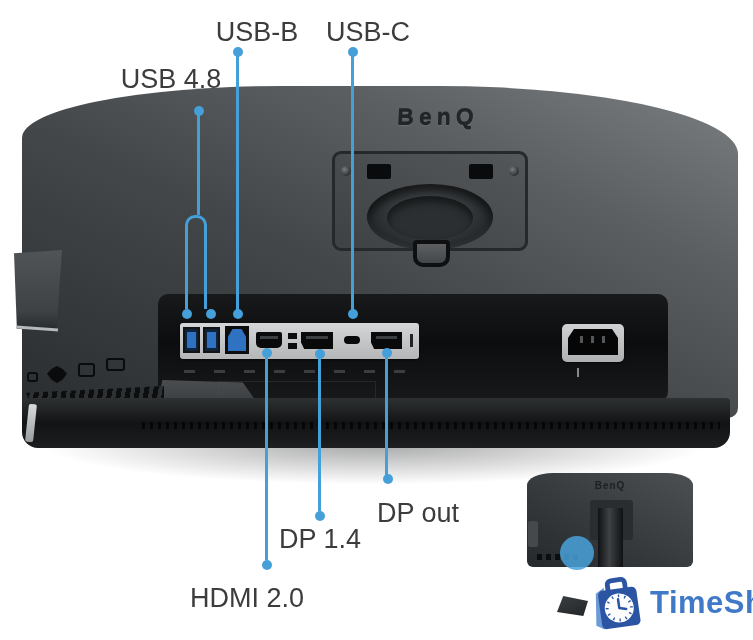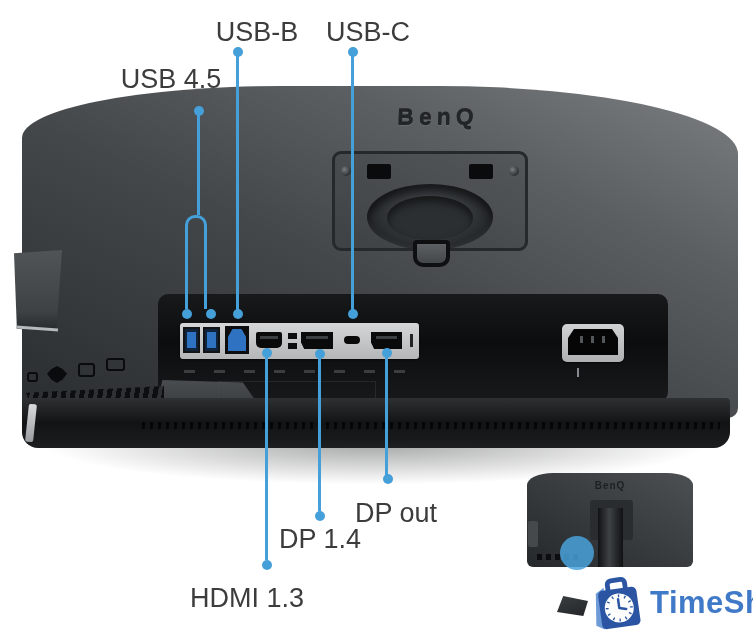--- a/index.html
+++ b/index.html
@@ -196,21 +196,21 @@
 
   <div class="hinge-highlight"></div>
   <div class="vent-slats"></div>
   <div class="bottom-band">
     <div class="perf"></div>
   </div>
   <div class="stand-leg"></div>
   <div class="floor-shadow"></div>
 
   <div class="co">
-    <div class="co-label" style="left:171px;top:64px">USB 4.5</div>
+    <div class="co-label" style="left:171px;top:64px">USB 4.8</div>
     <div class="co-dot" style="left:194px;top:106px"></div>
     <div class="co-line" style="left:197px;top:111px;height:104px"></div>
     <div class="co-fork"></div>
     <div class="co-dot" style="left:182px;top:309px"></div>
     <div class="co-dot" style="left:206px;top:309px"></div>
   </div>
 
   <div class="co">
     <div class="co-label" style="left:257px;top:17px">USB-B</div>
     <div class="co-dot" style="left:233px;top:47px"></div>
@@ -222,35 +222,35 @@
     <div class="co-label" style="left:368px;top:17px">USB-C</div>
     <div class="co-dot" style="left:348px;top:47px"></div>
     <div class="co-line" style="left:351px;top:52px;height:260px"></div>
     <div class="co-dot" style="left:348px;top:309px"></div>
   </div>
 
   <div class="co">
     <div class="co-dot" style="left:262px;top:348px"></div>
     <div class="co-line" style="left:265px;top:355px;height:205px"></div>
     <div class="co-dot" style="left:262px;top:560px"></div>
-    <div class="co-label" style="left:247px;top:583px">HDMI 1.3</div>
+    <div class="co-label" style="left:247px;top:583px">HDMI 2.0</div>
   </div>
 
   <div class="co">
     <div class="co-dot" style="left:315px;top:349px"></div>
     <div class="co-line" style="left:318px;top:356px;height:155px"></div>
     <div class="co-dot" style="left:315px;top:511px"></div>
     <div class="co-label" style="left:320px;top:524px">DP 1.4</div>
   </div>
 
   <div class="co">
     <div class="co-dot" style="left:382px;top:348px"></div>
     <div class="co-line" style="left:385px;top:355px;height:120px"></div>
     <div class="co-dot" style="left:383px;top:474px"></div>
-    <div class="co-label" style="left:396px;top:498px">DP out</div>
+    <div class="co-label" style="left:418px;top:498px">DP out</div>
   </div>
 
   <div class="inset-body">
     <div class="inset-logo">BenQ</div>
     <div class="inset-vesa"></div>
     <div class="inset-column"></div>
     <div class="inset-tab"></div>
     <div class="inset-ports"></div>
   </div>
   <div class="highlight-circle"></div>

